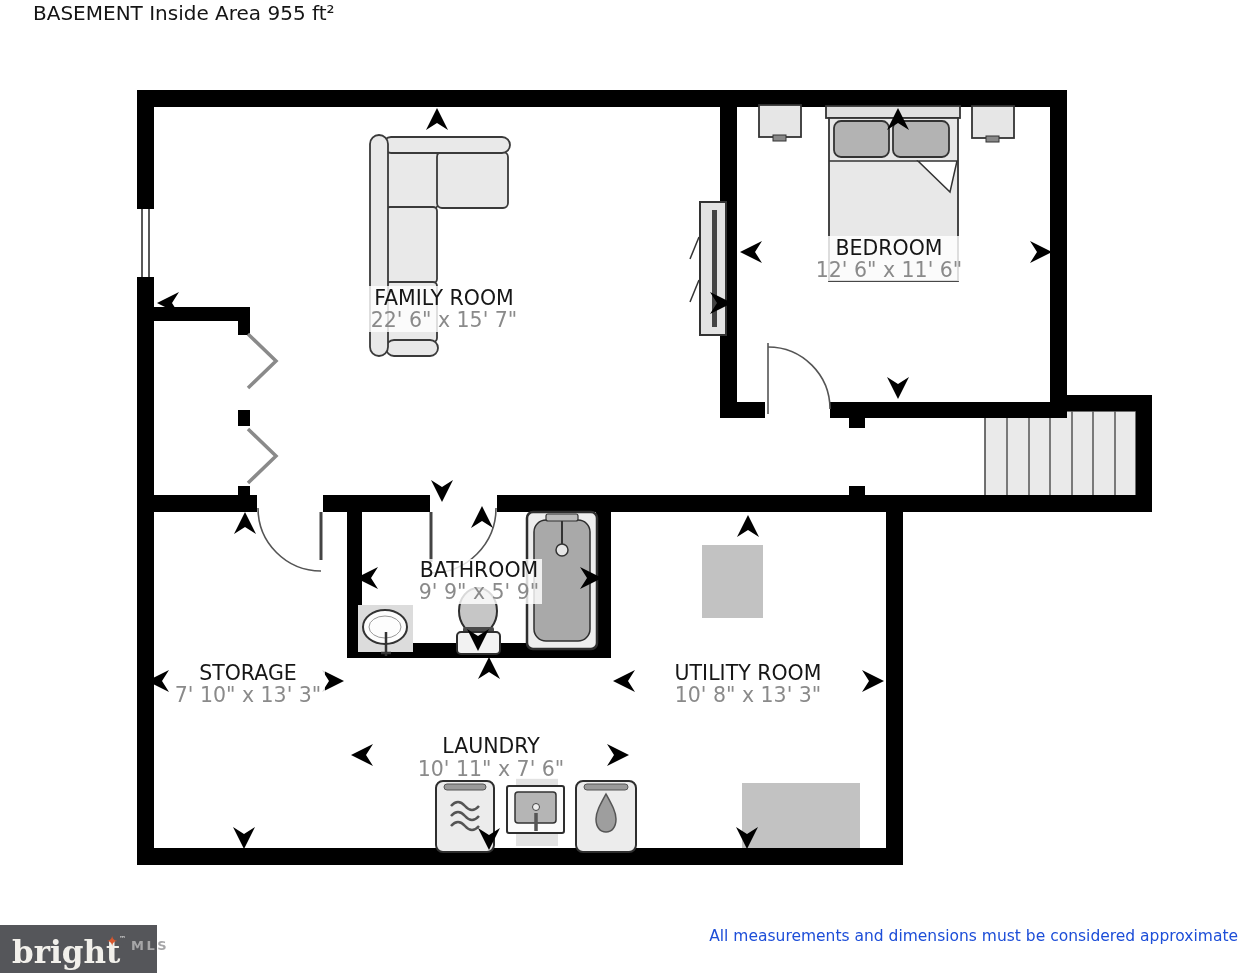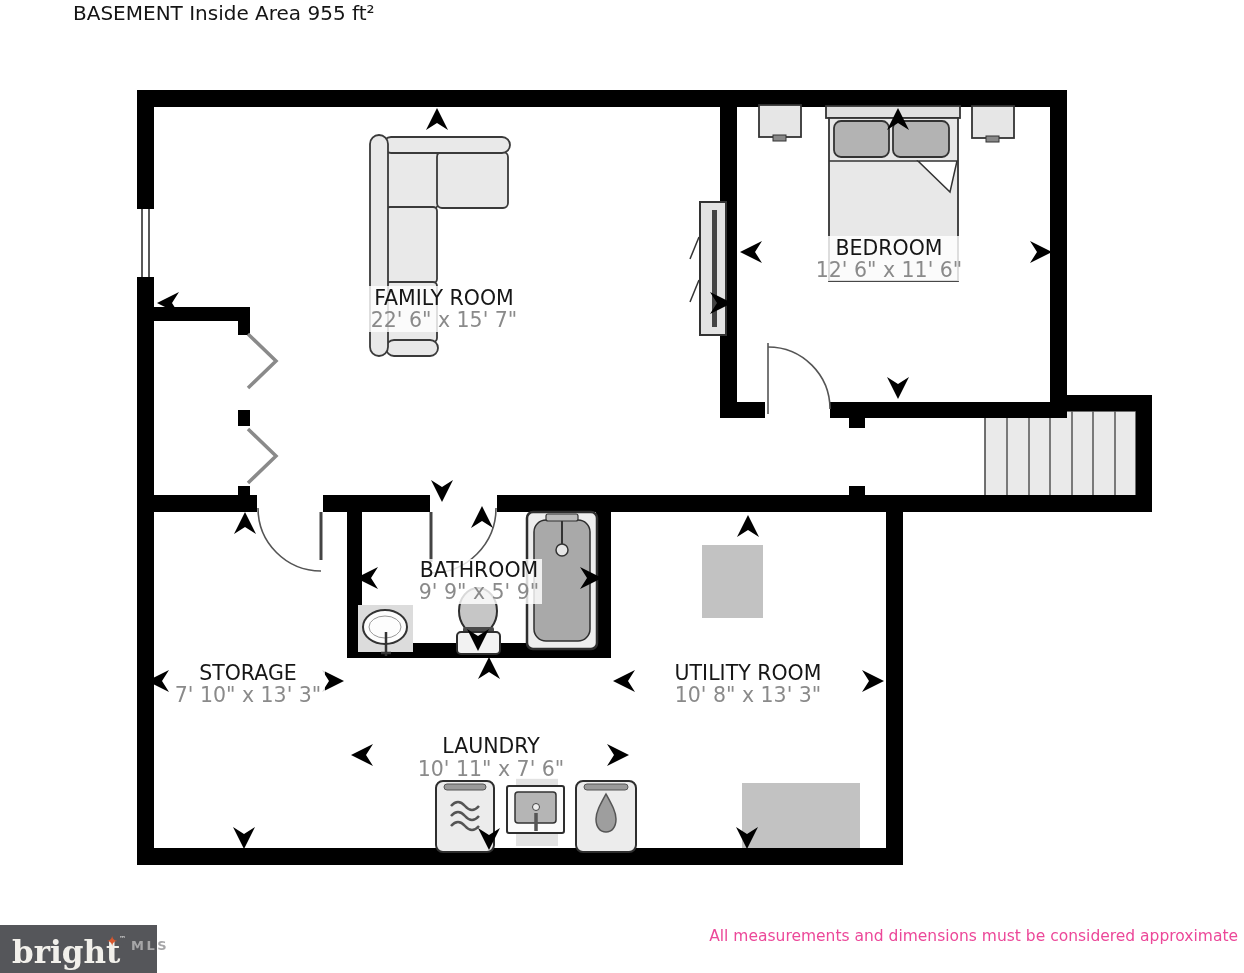--- a/index.html
+++ b/index.html
@@ -1,31 +1,31 @@
 <!DOCTYPE html>
 <html><head>
 <meta charset="utf-8">
 <style>
   html,body{margin:0;padding:0;background:#ffffff;}
   body{width:1244px;height:973px;position:relative;overflow:hidden;
        font-family:"DejaVu Sans",sans-serif;}
-  .page-title{position:absolute;left:33px;top:1px;font-size:20px;color:#151515;margin-left:40px;}
+  .page-title{position:absolute;left:33px;top:1px;font-size:20px;color:#151515;}
   .plan{position:absolute;left:0;top:0;}
   .rname{font:20.5px "DejaVu Sans",sans-serif;fill:#161616;text-anchor:middle;}
   .rdims{font:20.5px "DejaVu Sans",sans-serif;fill:#8a8a8a;text-anchor:middle;}
   .labelbg{fill:#ffffff;opacity:0.82;}
   .wall{fill:#000000;}
   .arrow{fill:#000000;}
   .arc{fill:none;stroke:#555555;stroke-width:1.6;}
   .leaf{stroke:#444444;stroke-width:3;}
   .leaf-light{stroke:#777777;stroke-width:2;}
   .furn{fill:#ececec;stroke:#2e2e2e;stroke-width:2;}
   .cushion{fill:#e9e9e9;stroke:#3a3a3a;stroke-width:1.8;}
   .equip{fill:#c2c2c2;}
-  .disclaimer{position:absolute;right:6px;top:927px;font-size:15.5px;color:#ec4899;margin-left:24px;}
+  .disclaimer{position:absolute;right:6px;top:927px;font-size:15.5px;color:#1d4ed8;margin-left:24px;}
   .logo{position:absolute;left:0;top:925px;width:157px;height:48px;background:#55565a;
         display:flex;align-items:flex-end;padding-left:12px;box-sizing:border-box;font-weight:bold;}
   .logo .brand{font-family:"DejaVu Serif",serif;font-size:31px;line-height:1;
         color:#f2f0eb;padding-bottom:5px;}
   .logo .star{color:#d8572e;font-size:14px;margin-left:-14px;padding-bottom:24px;}
   .logo .tm{color:#cfcfcf;font-size:7px;padding-bottom:30px;margin-left:1px;}
   .logo .mls{font-size:13px;color:#a6a6a8;letter-spacing:2.5px;margin-left:5px;
         padding-bottom:20px;}
 </style>
 </head>

